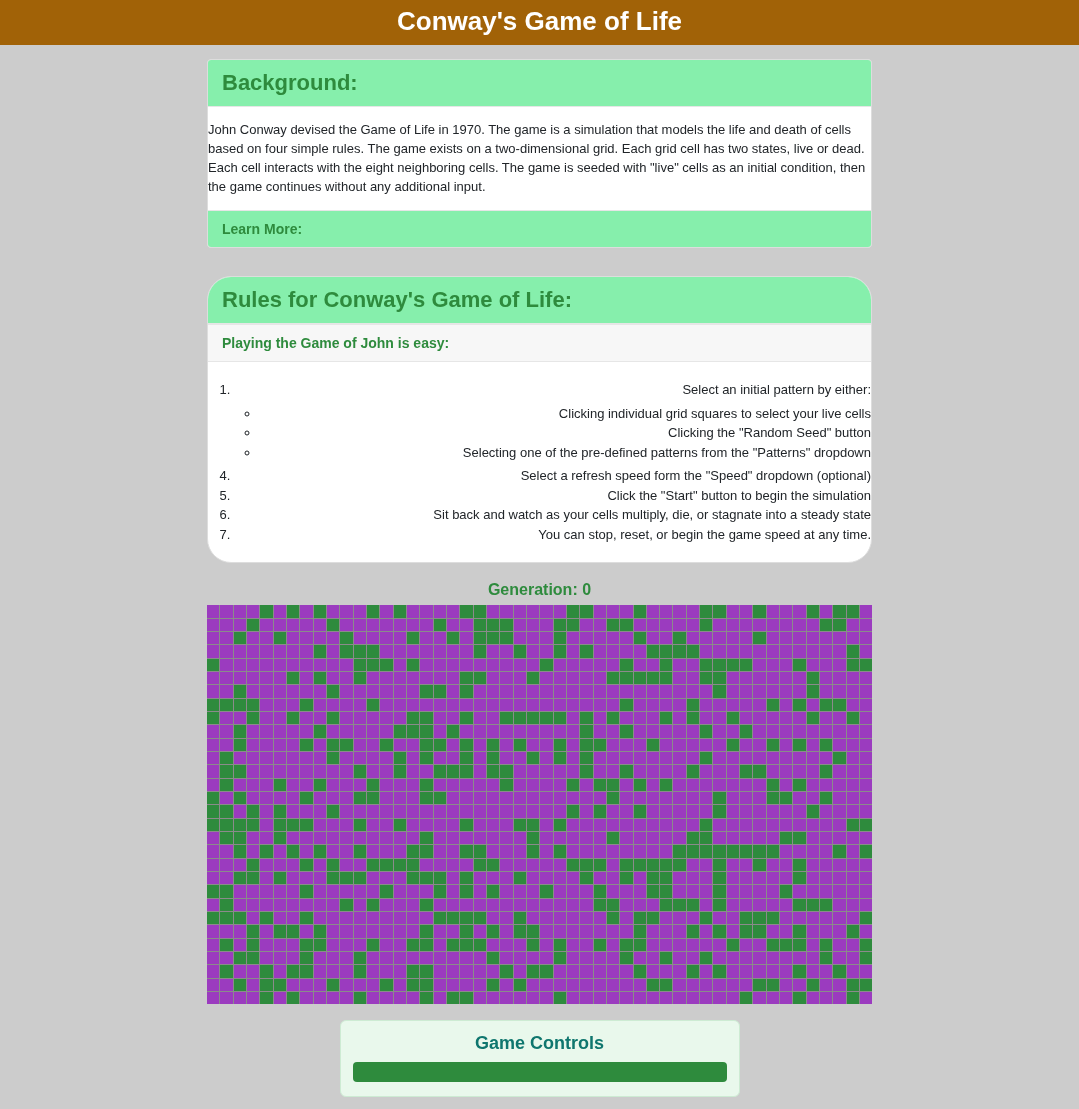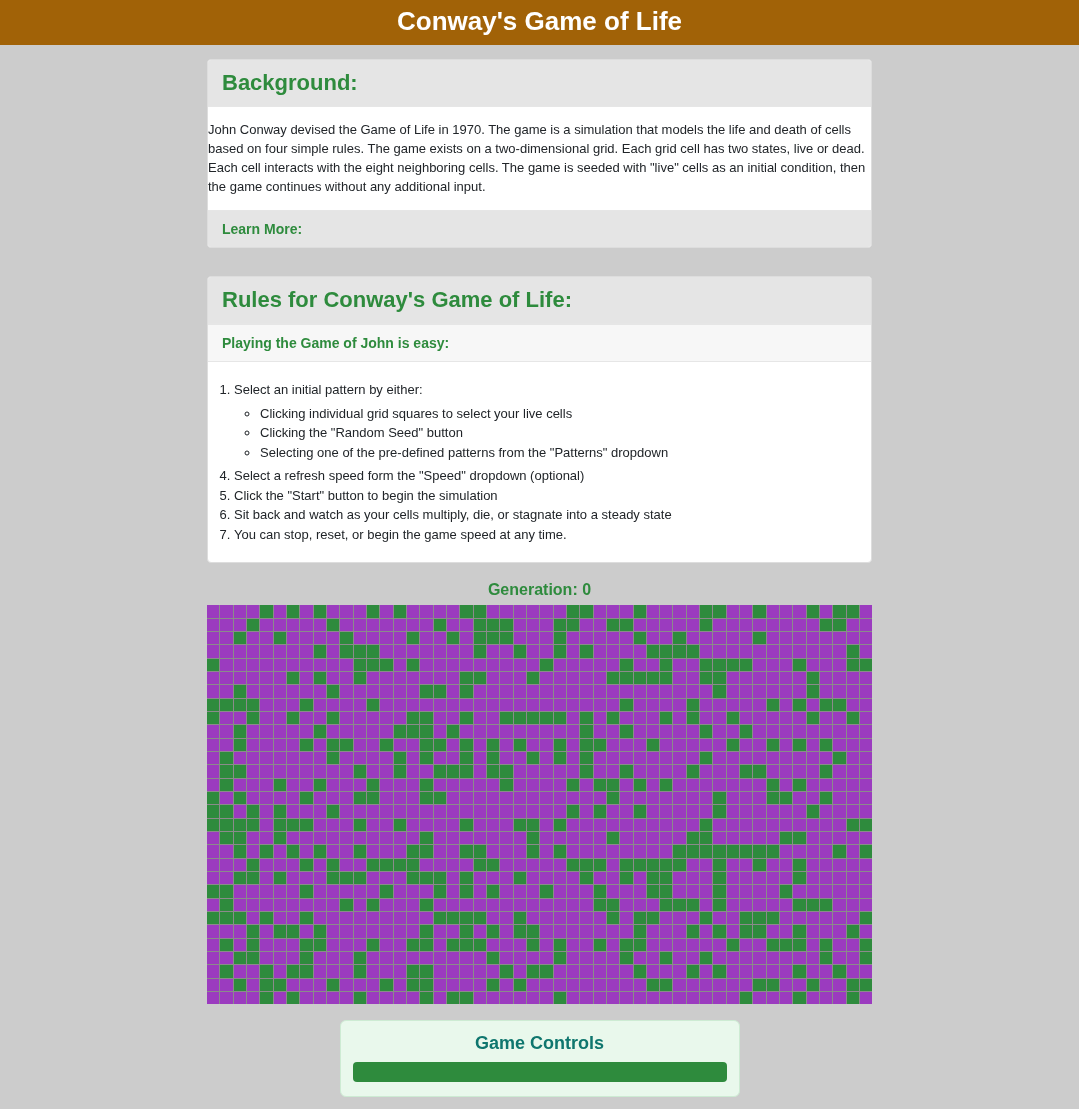--- a/index.html
+++ b/index.html
@@ -27,21 +27,21 @@
     padding-top: 14px;
   }
   .card {
     background: #fff;
     border: 1px solid #ddd;
     border-radius: 4px;
     margin-bottom: 28px;
     overflow: hidden;
   }
   .card-header, .card-footer {
-    background: #e5e5e5;
+    background: #86efac;
     padding: 10px 14px;
     border-bottom: 1px solid #e6e6e6;
   }
   .card-footer { border-top: 1px solid #e6e6e6; border-bottom: none; }
   .card-header h2 {
     margin: 0;
     color: #2E8B3D;
     font-size: 22px;
     font-weight: 700;
   }
@@ -58,21 +58,21 @@
   }
   .sub-header {
     background: #f7f7f7;
     border-top: 1px solid #e6e6e6;
     border-bottom: 1px solid #e6e6e6;
     padding: 10px 14px;
     color: #2E8B3D;
     font-weight: 700;
     font-size: 14px;
   }
-  ol, ul { margin: 4px 0; padding-left: 26px; }
+  ol, ul { margin: 4px 0; padding-left: 26px; text-align: right; }
   ul { list-style: circle; }
   li { font-size: 13px; line-height: 1.5; }
 
   .gen-title {
     text-align: center;
     color: #2E8B3D;
     font-size: 16px;
     font-weight: 700;
     margin: 6px 0;
   }
@@ -150,21 +150,21 @@
   <div class="card">
     <div class="card-header">
       <h2>Background:</h2>
     </div>
     <div class="card-body">John Conway devised the Game of Life in 1970. The game is a simulation that models the life and death of cells based on four simple rules. The game exists on a two-dimensional grid. Each grid cell has two states, live or dead. Each cell interacts with the eight neighboring cells. The game is seeded with "live" cells as an initial condition, then the game continues without any additional input.</div>
     <div class="card-footer">
       <a href="#" class="link">Learn More:</a>
     </div>
   </div>
 
-  <div class="card" style="margin-bottom:18px;">
+  <div class="card" style="margin-bottom:18px;border-radius:24px;">
     <div class="card-header">
       <h2>Rules for Conway's Game of Life:</h2>
     </div>
     <div class="sub-header">Playing the Game of John is easy:</div>
     <div class="card-body">
       <ol>
         <li>
           <span>Select an initial pattern by either:</span>
           <ul>
             <li>Clicking individual grid squares to select your live cells</li>

